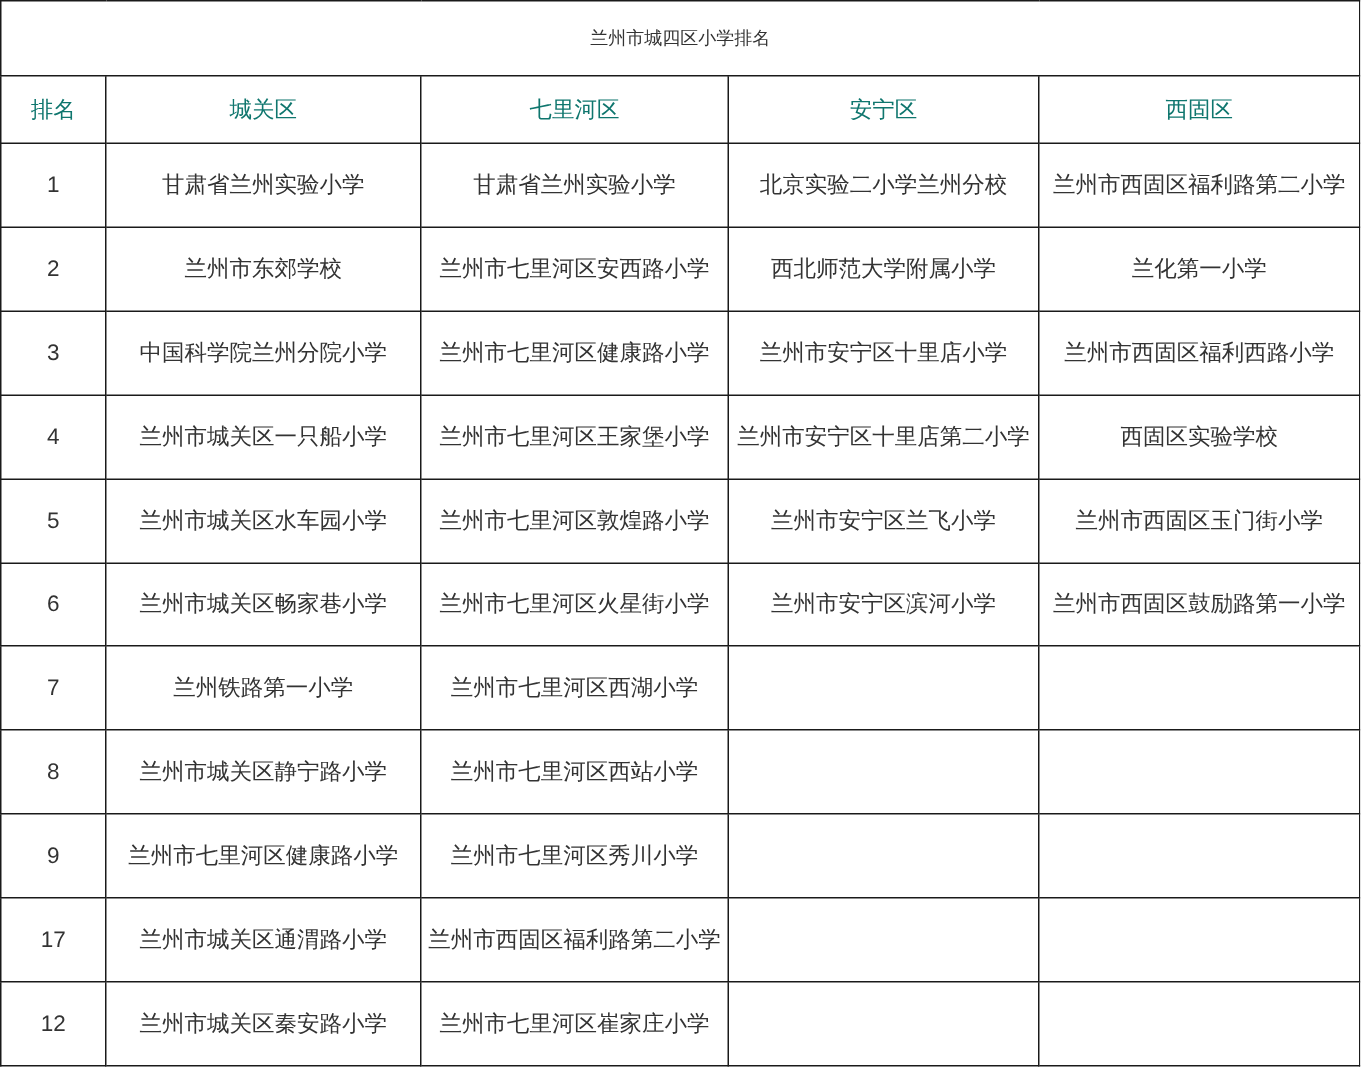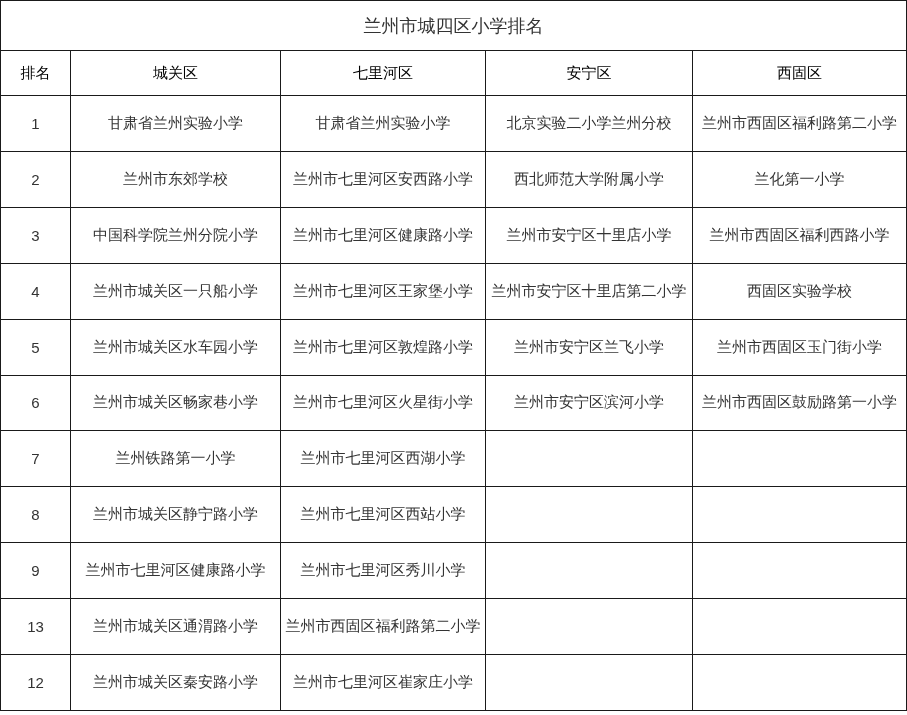--- a/index.html
+++ b/index.html
@@ -26,27 +26,27 @@
     vertical-align: middle;
     font-size: 15px;
     font-weight: normal;
     color: #333333;
     padding: 0 4px;
     overflow: hidden;
     white-space: nowrap;
   }
   tr.title-row th {
     height: 50px;
-    font-size: 18px;
+    font-size: 12px;
     color: #333333;
   }
   tr.header-row th {
     height: 45px;
     font-size: 15px;
-    color: #000000;
+    color: #0f766e;
   }
   tr.data-row td { height: 52px; }
   td.gray { color: #909090; margin-left: 10px; }
 </style>
 </head>
 <body>
 
 <div class="page">
   <table class="ranking">
     <colgroup>
@@ -127,21 +127,21 @@
           <td></td>
         </tr>
         <tr class="data-row">
           <td>9</td>
           <td class="gray">兰州市七里河区健康路小学</td>
           <td>兰州市七里河区秀川小学</td>
           <td></td>
           <td></td>
         </tr>
         <tr class="data-row">
-          <td>13</td>
+          <td>17</td>
           <td>兰州市城关区通渭路小学</td>
           <td>兰州市西固区福利路第二小学</td>
           <td></td>
           <td></td>
         </tr>
         <tr class="data-row">
           <td>12</td>
           <td>兰州市城关区秦安路小学</td>
           <td>兰州市七里河区崔家庄小学</td>
           <td></td>

